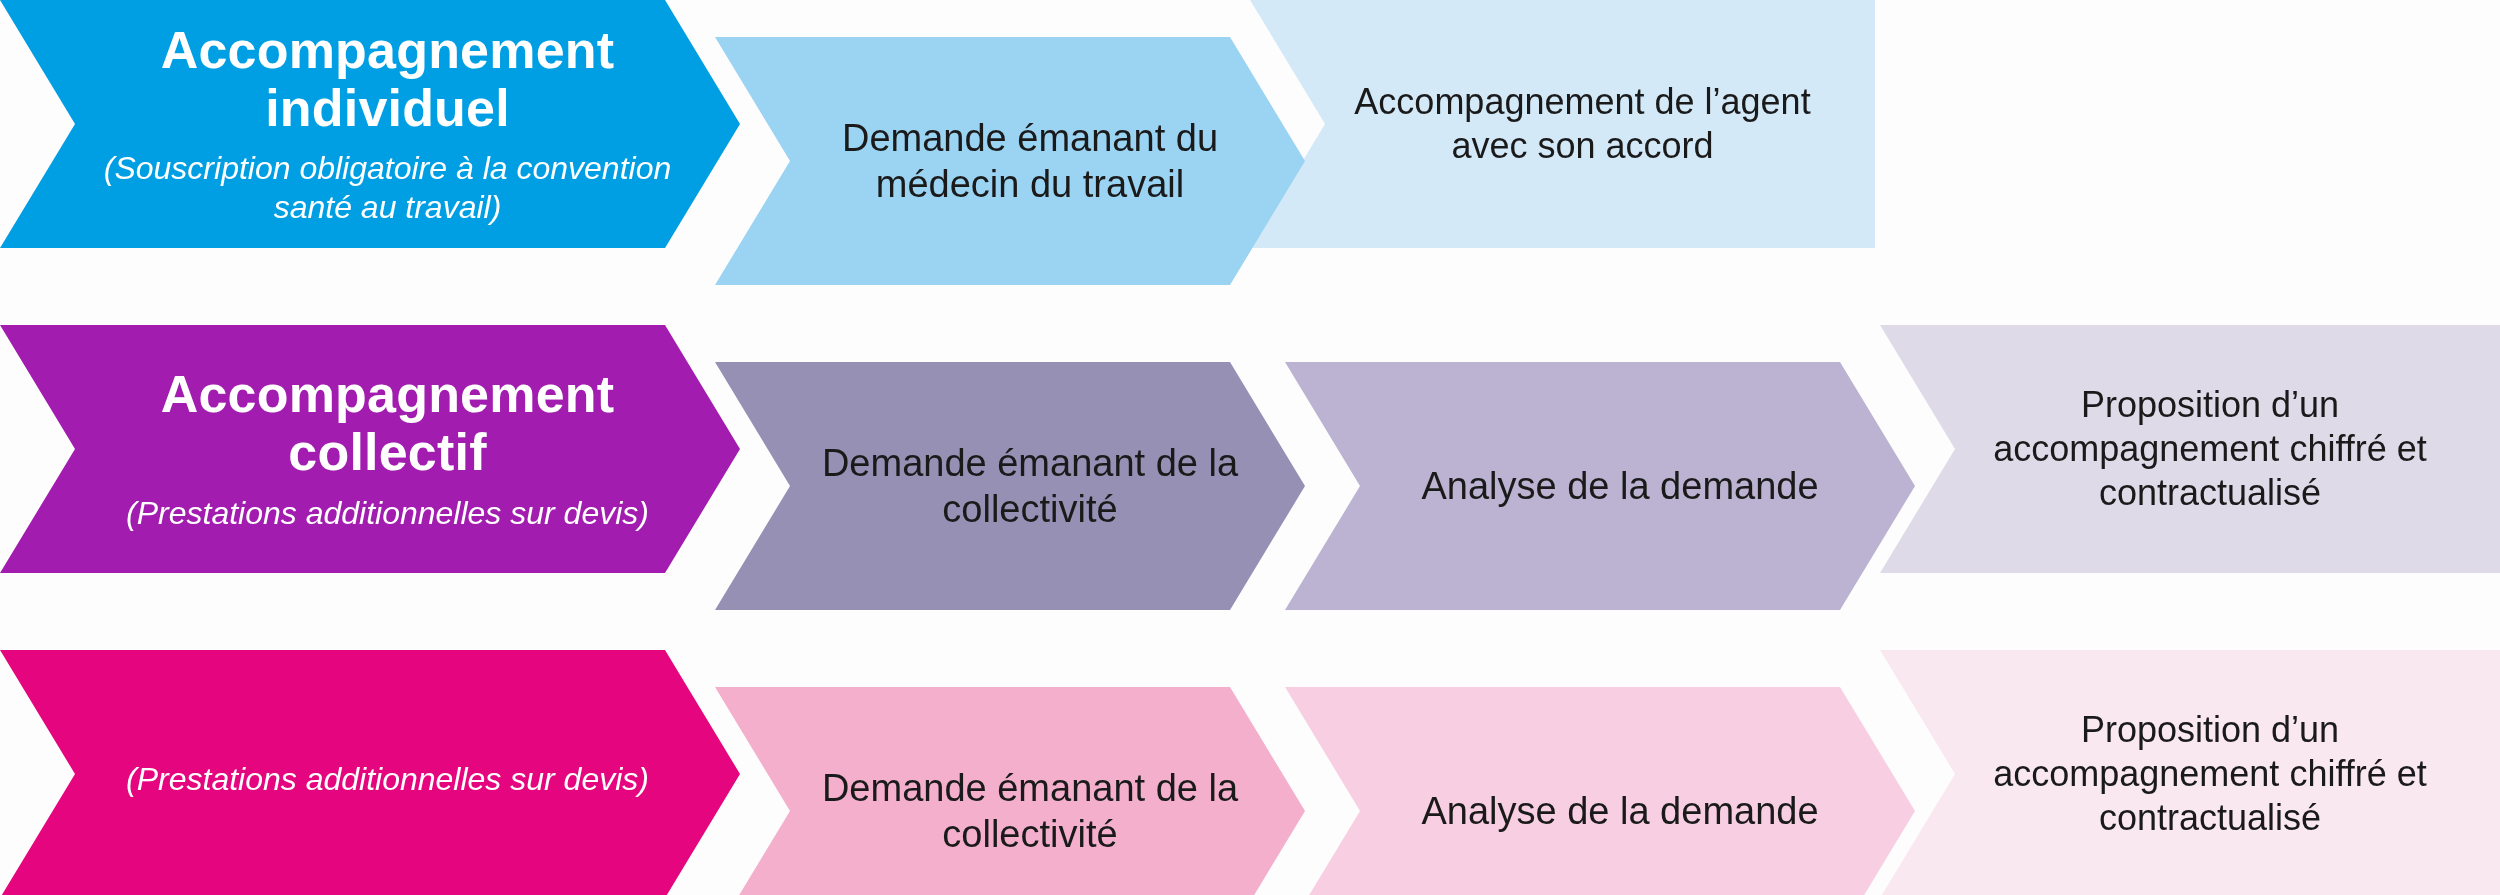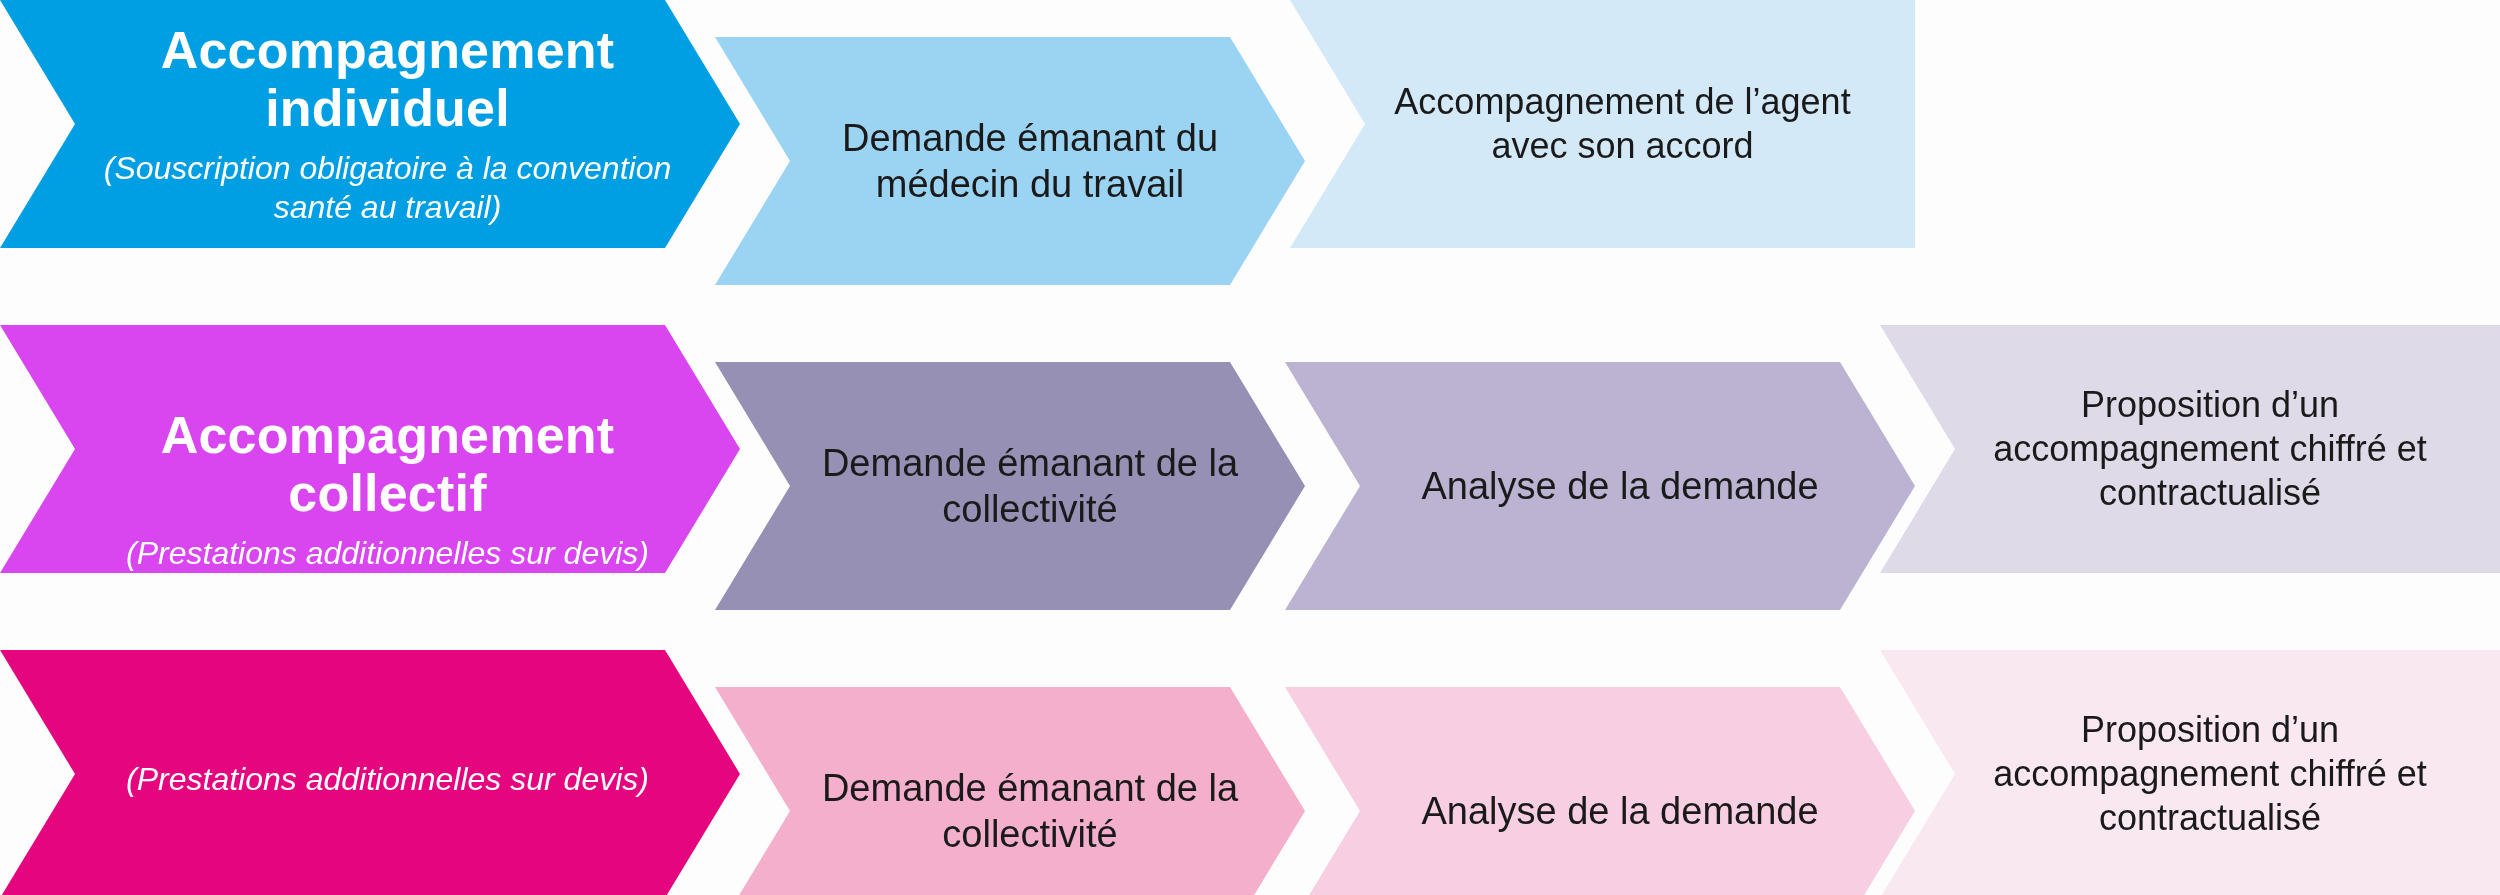--- a/index.html
+++ b/index.html
@@ -37,28 +37,28 @@
         <div class="inner pad-lead">
           <div class="lead-title">Accompagnement individuel</div>
           <div class="lead-sub">(Souscription obligatoire à la convention santé au travail)</div>
         </div>
       </div>
       <div class="seg sh-mid" style="left: 715px; width: 590px; background: rgb(155, 211, 242); z-index: 9;">
         <div class="inner pad-step">
           <div class="step-text">Demande émanant du médecin du travail</div>
         </div>
       </div>
-      <div class="seg sh-tail" style="left: 1290px; width: 625px; background: rgb(211, 233, 248); z-index: 8;">
+      <div class="seg sh-tail" style="left: 1250px; width: 625px; background: rgb(211, 233, 248); z-index: 8;">
         <div class="inner pad-tail">
           <div class="step-text small">Accompagnement de l’agent avec son accord</div>
         </div>
       </div>
     </div>
     <div class="row" style="top: 325px; height: 248px;">
-      <div class="seg sh-head" style="left: 0px; width: 740px; background: #d946ef; z-index: 10; align-items: flex-end;">
+      <div class="seg sh-head" style="left: 0px; width: 740px; background: #a21caf; z-index: 10;">
         <div class="inner pad-lead">
           <div class="lead-title">Accompagnement collectif</div>
           <div class="lead-sub">(Prestations additionnelles sur devis)</div>
         </div>
       </div>
       <div class="seg sh-mid" style="left: 715px; width: 590px; background: rgb(150, 144, 181); z-index: 9;">
         <div class="inner pad-step">
           <div class="step-text">Demande émanant de la collectivité</div>
         </div>
       </div>

